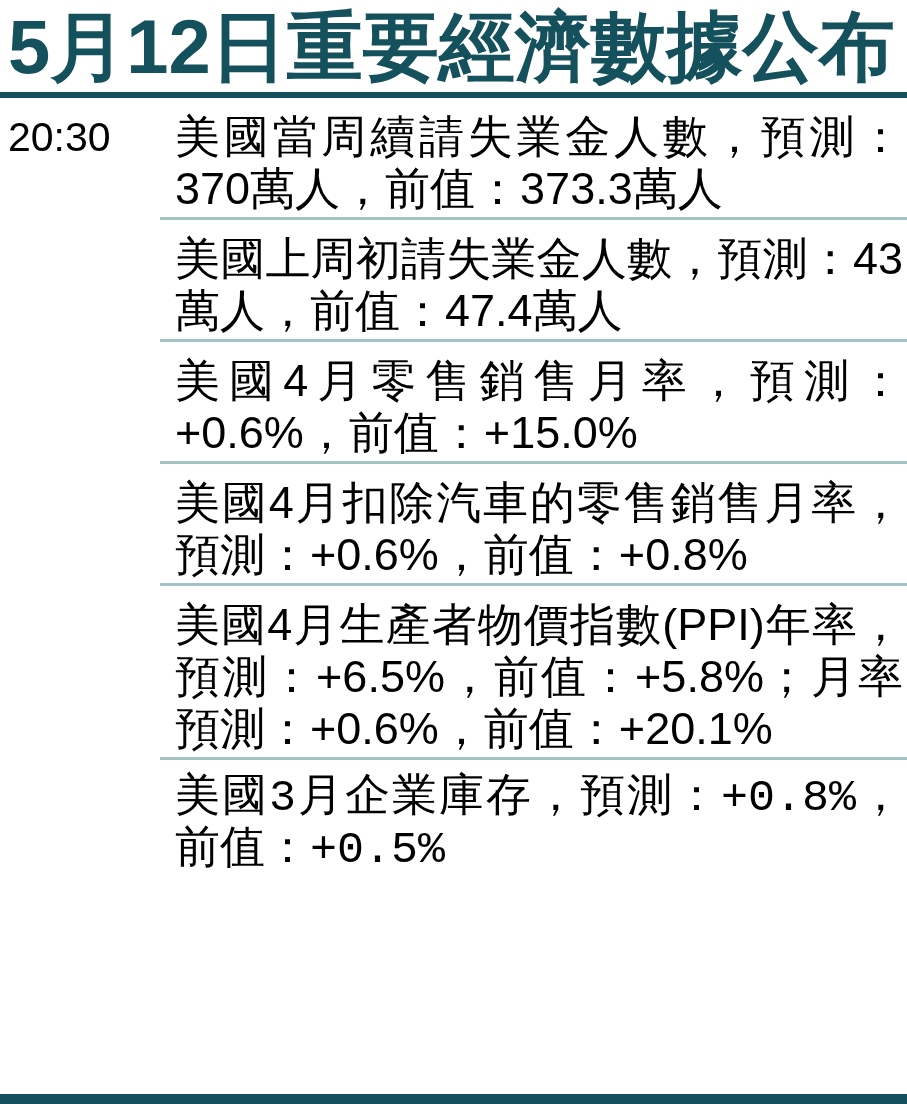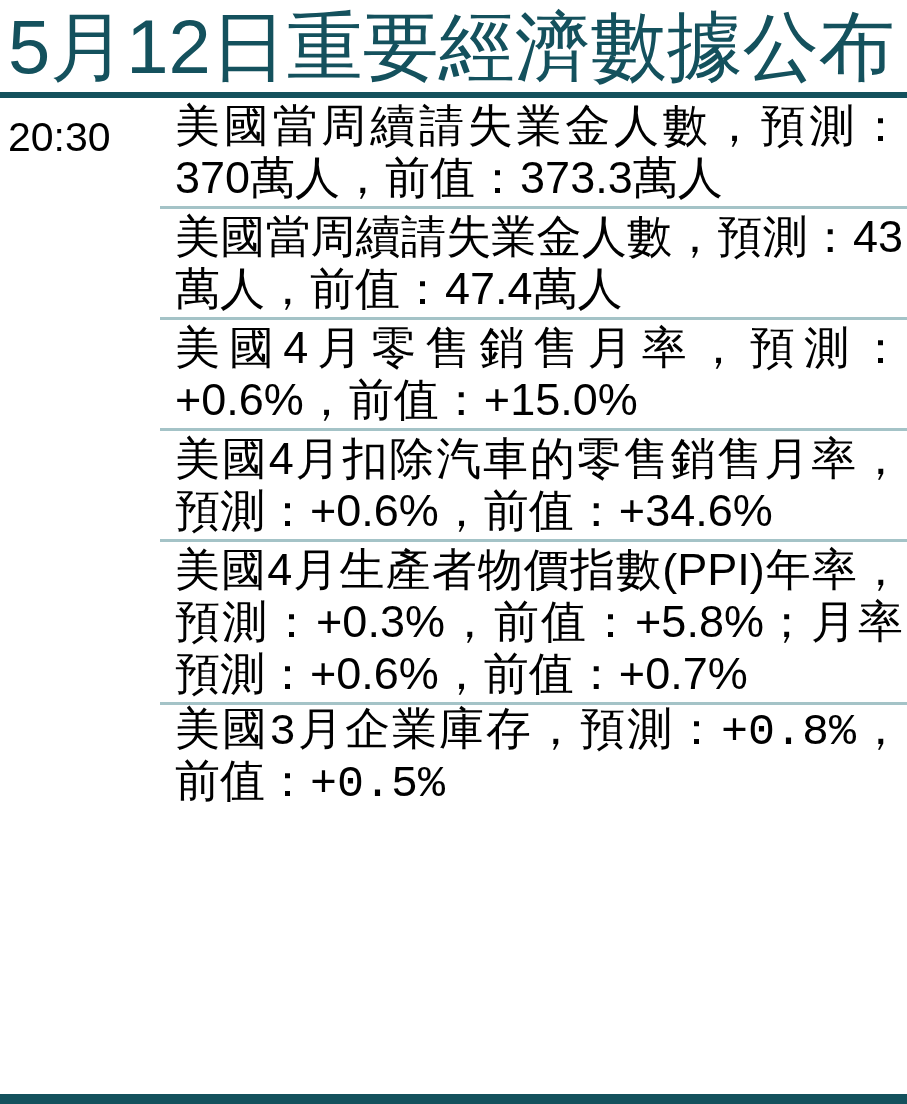--- a/index.html
+++ b/index.html
@@ -15,21 +15,21 @@
     overflow: hidden;
     font-family: "Liberation Sans", sans-serif;
     color: #000000;
     box-sizing: border-box;
   }
   .title {
     height: 92px;
     line-height: 94px;
     padding-left: 8px;
     font-size: 76px;
-    font-weight: normal;
+    font-weight: bold;
     color: #14515d;
     letter-spacing: 0px;
     white-space: nowrap;
     border-radius: 19px;
   }
   .title-rule {
     height: 6px;
     width: 100%;
     background: #14515d;
   }
@@ -57,20 +57,21 @@
     min-width: 0;
   }
   .row {
     padding: 2px 4px 2px 15px;
     font-size: 45px;
     line-height: 52px;
     text-align: justify;
     text-justify: inter-character;
     border-bottom: 3px solid #a4c3c7;
     overflow-wrap: break-word;
+    margin-top: 11px;
   }
   .row:last-child {
     border-bottom: none;
     font-family: Liberation Mono, monospace;
   }
   .bottom-rule {
     position: absolute;
     left: 0;
     bottom: 0;
     width: 100%;
@@ -88,24 +89,24 @@
   <div class="title-rule"></div>
 
   <div class="calendar">
 
     <div class="time-col">20:30</div>
 
     <div class="v-divider"></div>
 
     <div class="items-col">
       <div class="row">美國當周續請失業金人數，預測：370萬人，前值：373.3萬人</div>
-      <div class="row">美國當周續請失業金人數，預測：43萬人，前值：47.4萬人</div>
+      <div class="row">美國上周初請失業金人數，預測：43萬人，前值：47.4萬人</div>
       <div class="row">美國4月零售銷售月率，預測：+0.6%，前值：+15.0%</div>
-      <div class="row">美國4月扣除汽車的零售銷售月率，預測：+0.6%，前值：+34.6%</div>
-      <div class="row">美國4月生產者物價指數(PPI)年率，預測：+0.3%，前值：+5.8%；月率預測：+0.6%，前值：+0.7%</div>
+      <div class="row">美國4月扣除汽車的零售銷售月率，預測：+0.6%，前值：+0.8%</div>
+      <div class="row">美國4月生產者物價指數(PPI)年率，預測：+6.5%，前值：+5.8%；月率預測：+0.6%，前值：+20.1%</div>
       <div class="row">美國3月企業庫存，預測：+0.8%，前值：+0.5%</div>
     </div>
 
   </div>
 
   <div class="bottom-rule"></div>
 
 </div>
 
 </body></html>

